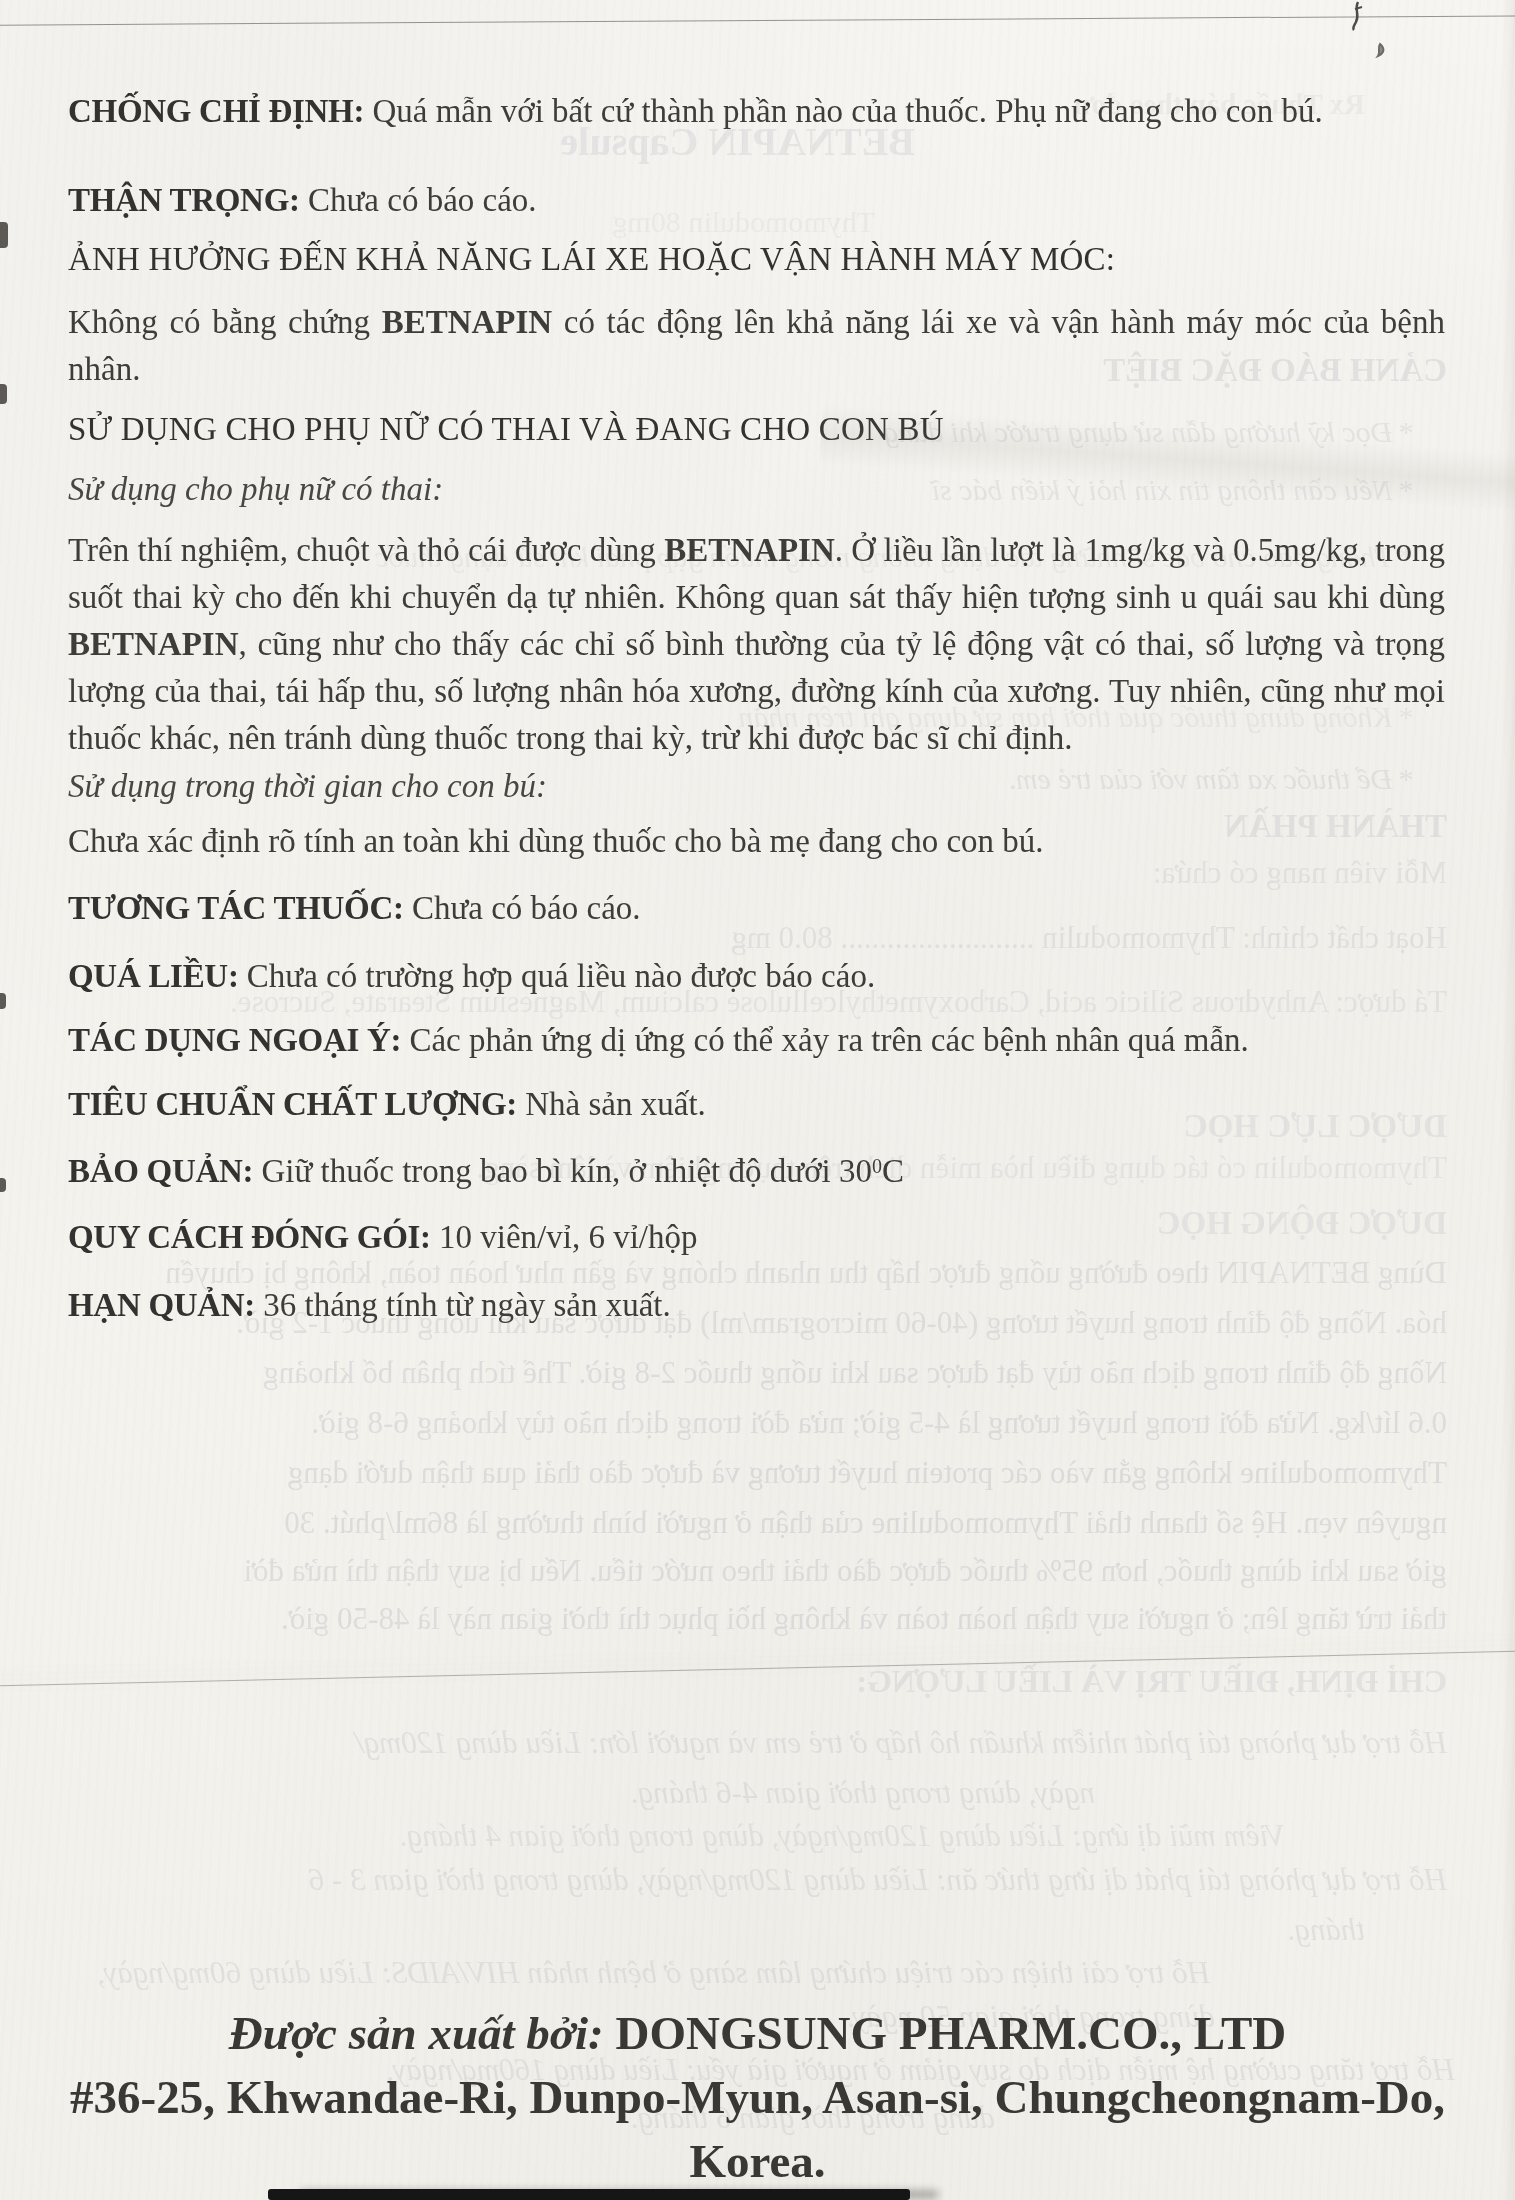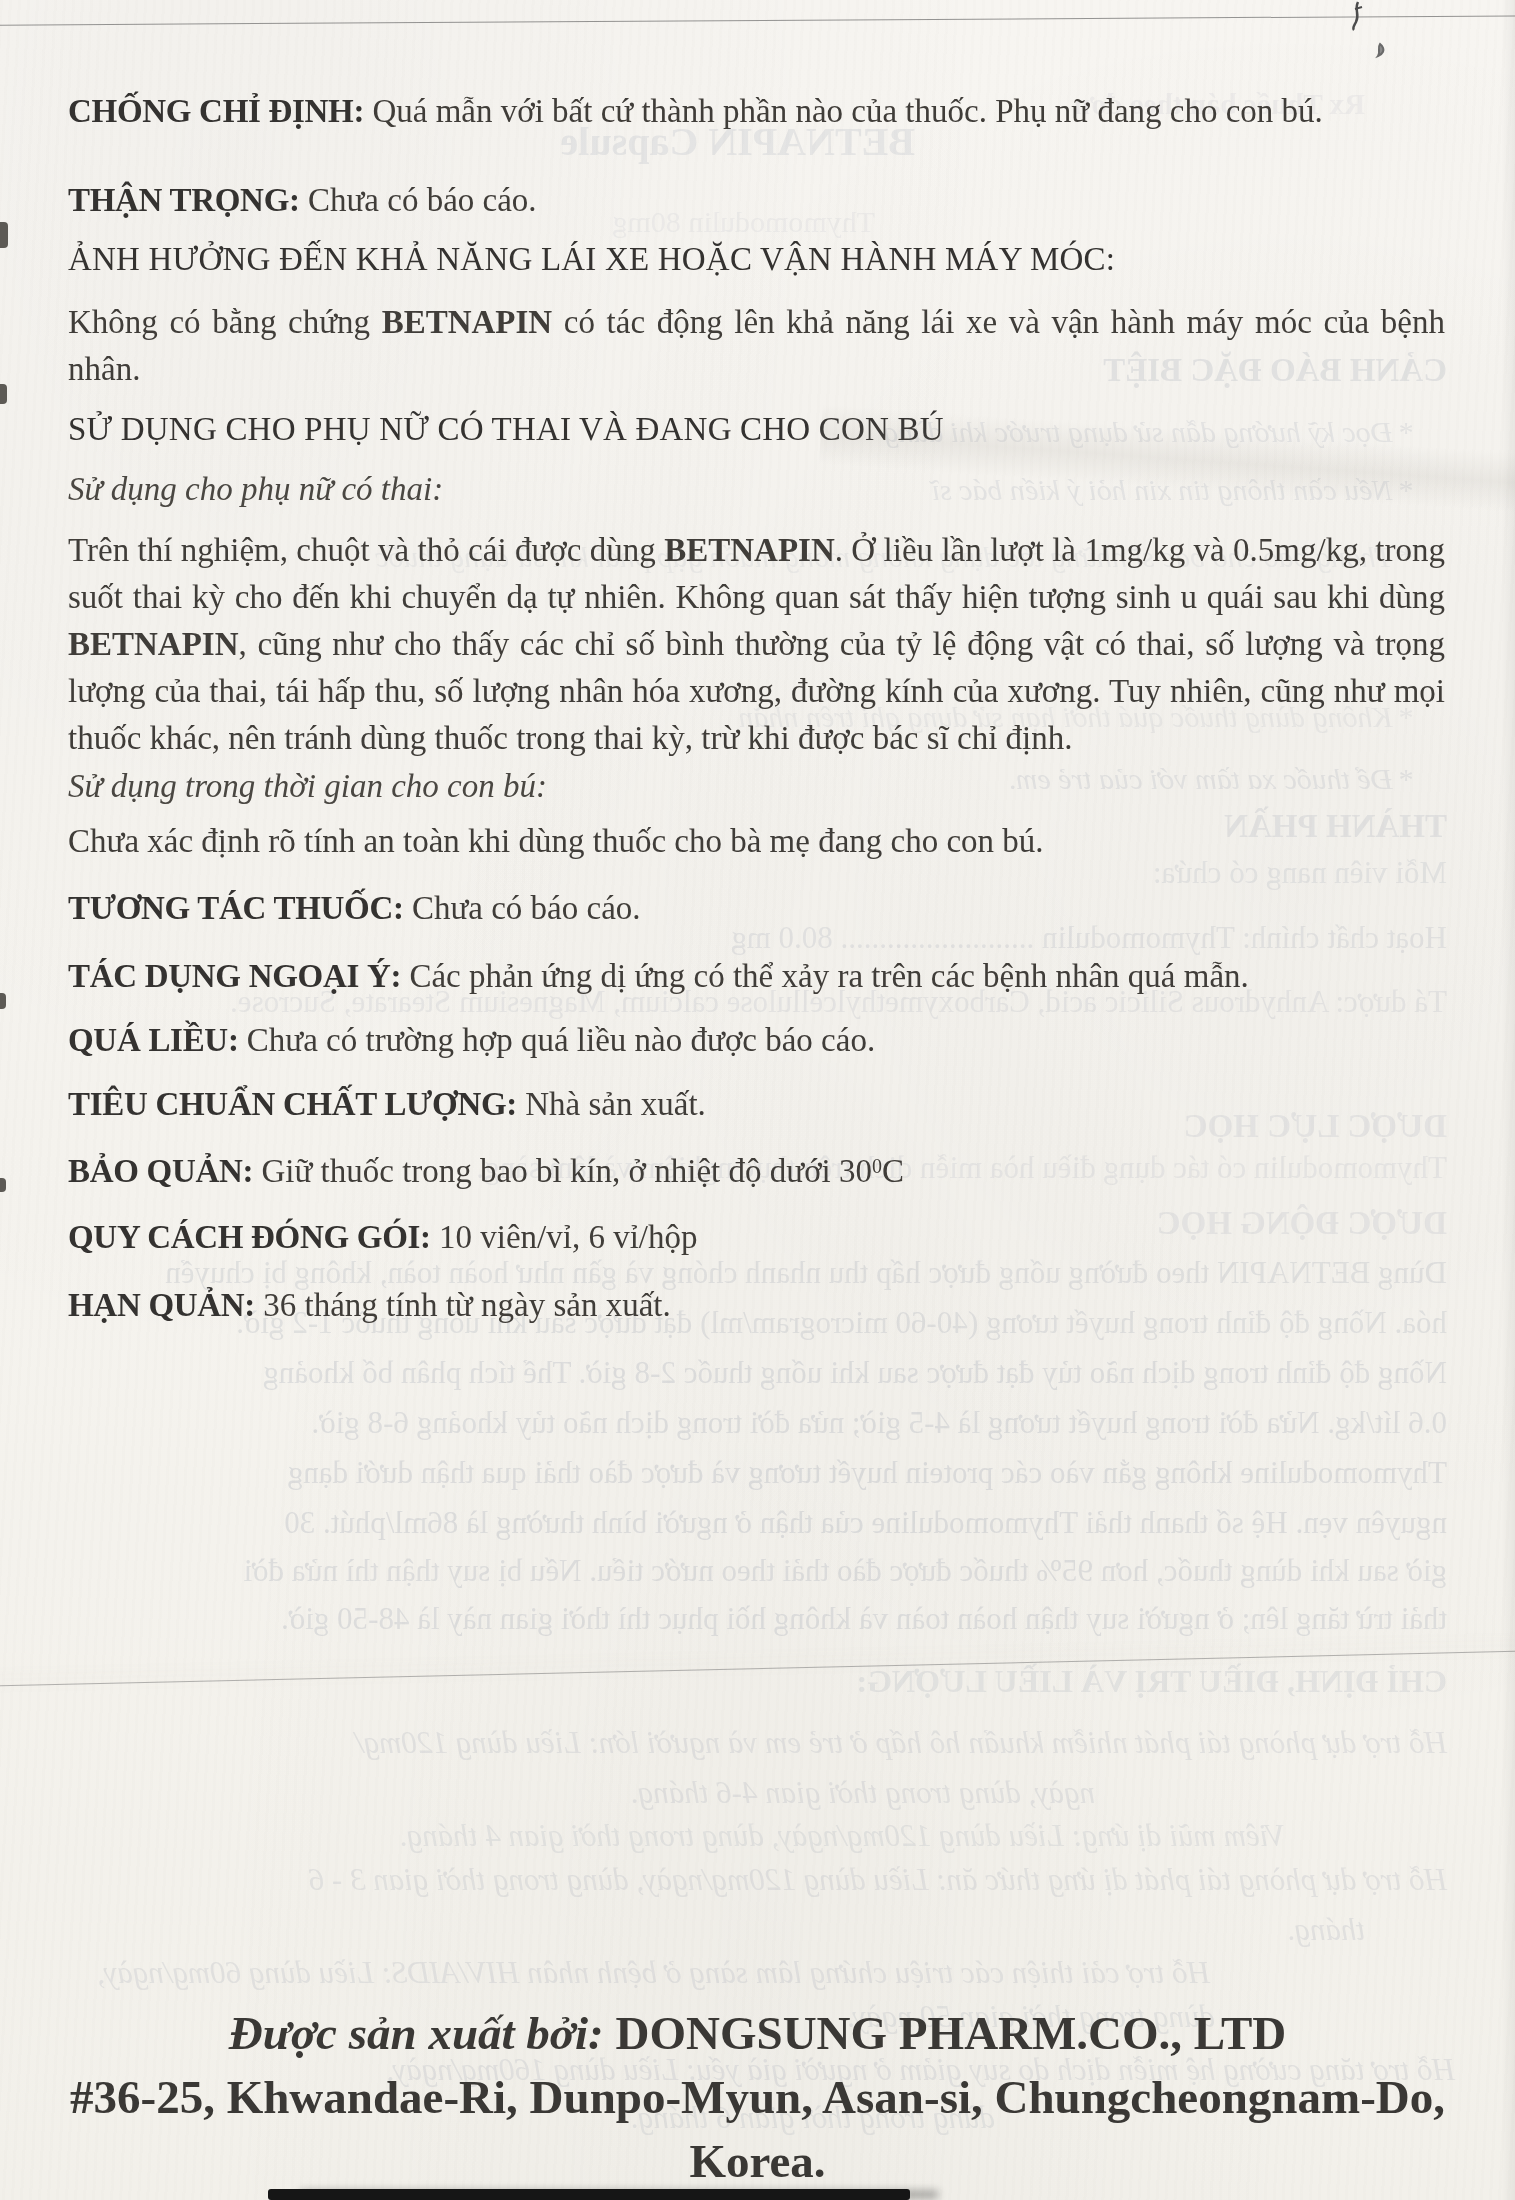--- a/index.html
+++ b/index.html
@@ -111,23 +111,23 @@
     <p class="ital mb14">Sử dụng cho phụ nữ có thai:</p>
 
     <p class="mb1"><span>Trên thí nghiệm, chuột và thỏ cái được dùng </span><span class="brand">BETNAPIN</span><span>. Ở liều lần lượt là 1mg/kg và 0.5mg/kg, trong suốt thai kỳ cho đến khi chuyển dạ tự nhiên. Không quan sát thấy hiện tượng sinh u quái sau khi dùng </span><span class="brand">BETNAPIN</span><span>, cũng như cho thấy các chỉ số bình thường của tỷ lệ động vật có thai, số lượng và trọng lượng của thai, tái hấp thu, số lượng nhân hóa xương, đường kính của xương. Tuy nhiên, cũng như mọi thuốc khác, nên tránh dùng thuốc trong thai kỳ, trừ khi được bác sĩ chỉ định.</span></p>
 
     <p class="ital mb8">Sử dụng trong thời gian cho con bú:</p>
 
     <p class="mb20">Chưa xác định rõ tính an toàn khi dùng thuốc cho bà mẹ đang cho con bú.</p>
 
     <p class="mb21"><span class="lbl">TƯƠNG TÁC THUỐC:</span><span> Chưa có báo cáo.</span></p>
 
+    <p class="mb17"><span class="lbl">QUÁ LIỀU:</span><span> Chưa có trường hợp quá liều nào được báo cáo.</span></p>
+
     <p class="mb17"><span class="lbl">TÁC DỤNG NGOẠI Ý:</span><span> Các phản ứng dị ứng có thể xảy ra trên các bệnh nhân quá mẫn.</span></p>
-
-    <p class="mb17"><span class="lbl">QUÁ LIỀU:</span><span> Chưa có trường hợp quá liều nào được báo cáo.</span></p>
 
     <p class="mb20"><span class="lbl">TIÊU CHUẨN CHẤT LƯỢNG:</span><span> Nhà sản xuất.</span></p>
 
     <p class="mb19"><span class="lbl">BẢO QUẢN:</span><span> Giữ thuốc trong bao bì kín, ở nhiệt độ dưới 30</span><span class="sup">0</span><span>C</span></p>
 
     <p class="mb21"><span class="lbl">QUY CÁCH ĐÓNG GÓI:</span><span> 10 viên/vỉ, 6 vỉ/hộp</span></p>
 
     <p class="mb19"><span class="lbl">HẠN QUẢN:</span><span> 36 tháng tính từ ngày sản xuất.</span></p>
 
 

